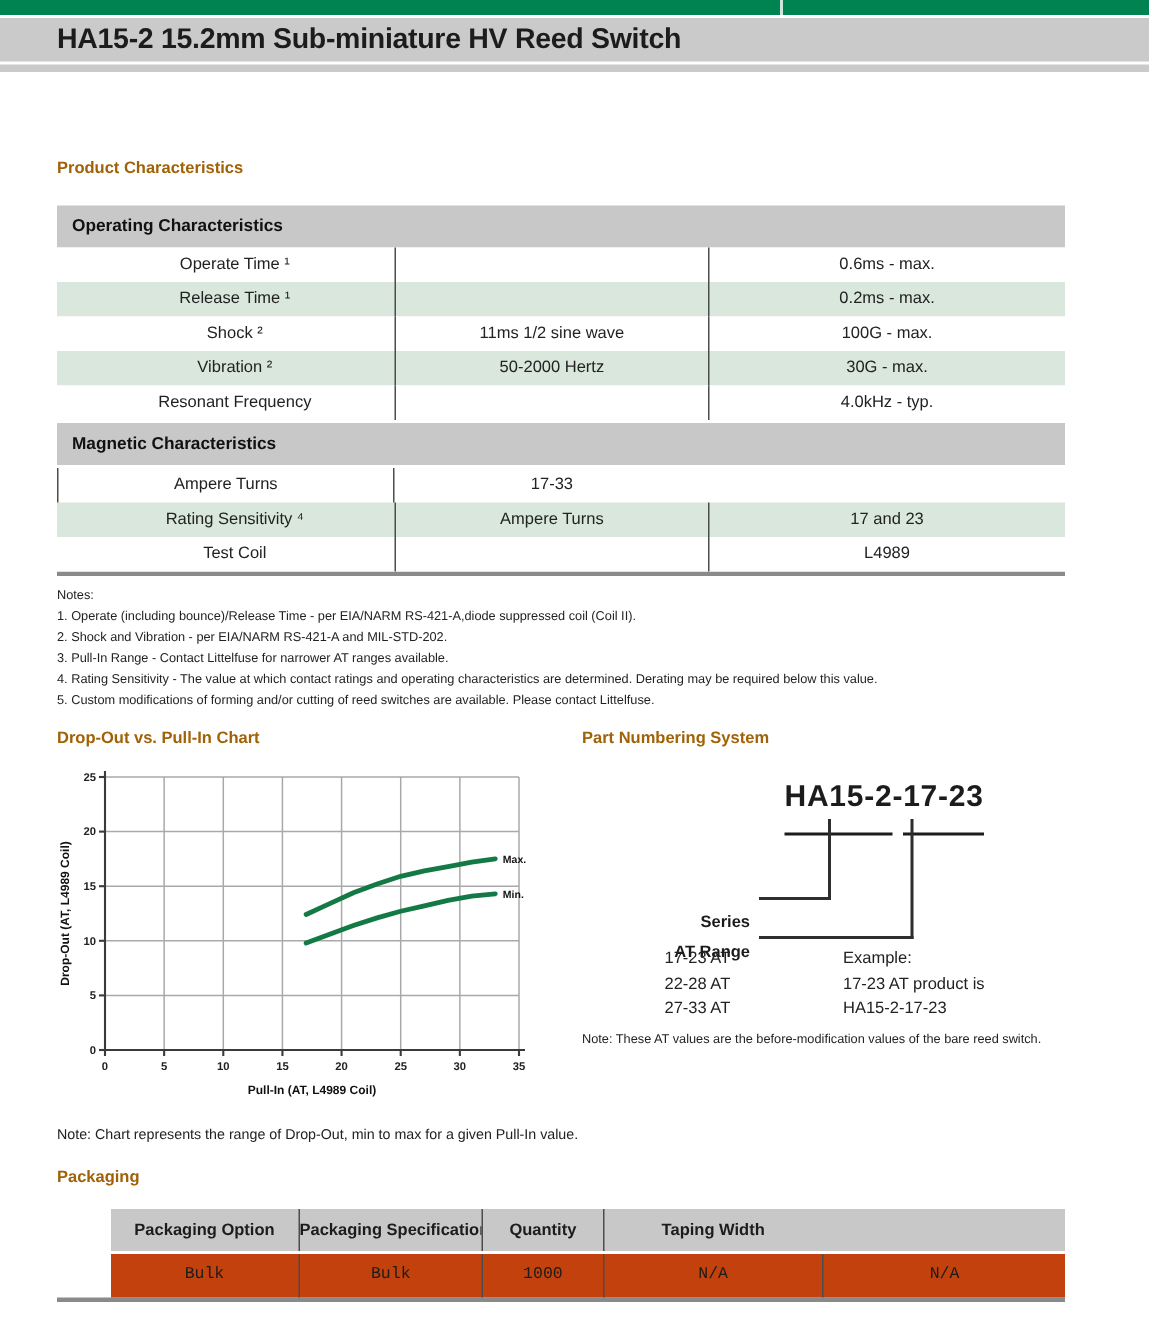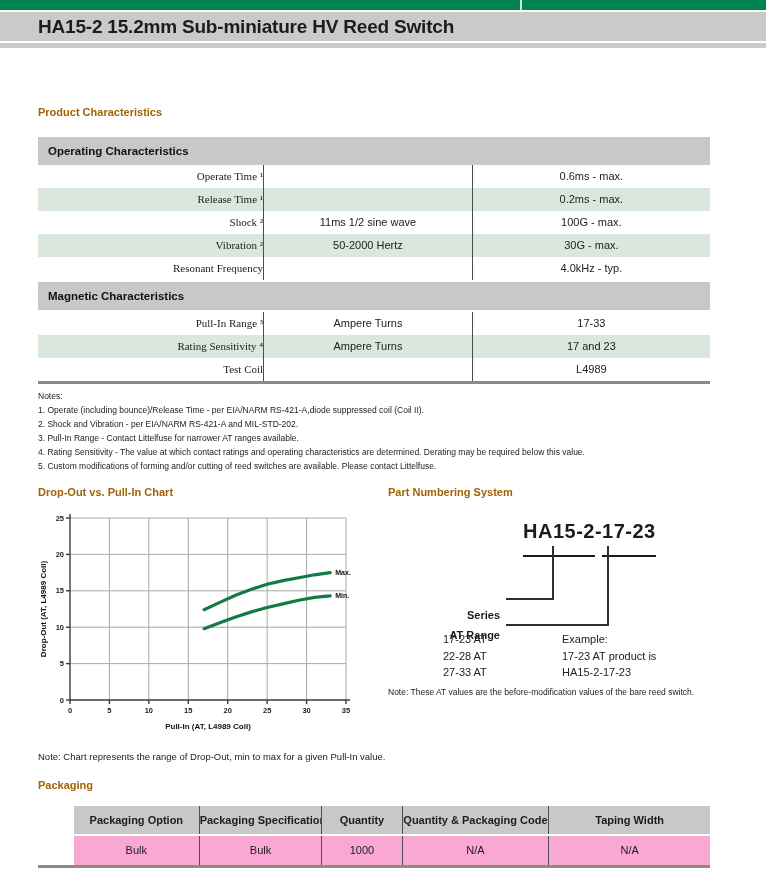--- a/index.html
+++ b/index.html
@@ -27,21 +27,21 @@
   
   .pc-table { position: absolute; left: 38px; top: 137px; width: 672px; border-bottom: 3px solid #8a8a8a; }
   .tbl-section-header {
     height: 28px; line-height: 28px; background: #c8c8c8;
     font-size: 11.5px; font-weight: bold; padding-left: 10px; color: #111;
   }
   .tbl-section-header.gapped { margin-top: 2px; margin-bottom: 2px; }
   .tbl-row { display: grid; grid-template-columns: 33.5% 31.2% 35.3%; height: 23px; background: #ffffff; }
   .tbl-row.alt { background: #d9e7dc; }
   .tbl-row .cell { font-size: 11px; line-height: 23px; color: #222; overflow: hidden; white-space: nowrap; }
-  .tbl-row .c0 { padding-left: 12px; text-align: right; font-family: Liberation Serif, serif; }
+  .tbl-row .c0 { padding-left: 12px; text-align: center; }
   .tbl-row .c1 { text-align: center; border-left: 1px solid #4d4d4d; border-right: 1px solid #4d4d4d; }
   .tbl-row .c2 { text-align: center; }
 
   
   .notes { position: absolute; left: 38px; top: 389px; width: 680px; font-size: 8.5px; color: #222; }
   .notes .nline { line-height: 14px; white-space: nowrap; }
 
   
   .chart-note { position: absolute; left: 38px; top: 751px; font-size: 9.5px; color: #222; }
   svg.chart { position: absolute; left: 34px; top: 508px; }
@@ -62,21 +62,21 @@
   .pn-at-list .at-item { line-height: 16.5px; }
   .pn-example { position: absolute; left: 562px; top: 631px; font-size: 11px; color: #222; }
   .pn-example .ex-line { line-height: 16.5px; }
   .pn-note { position: absolute; left: 388px; top: 687px; font-size: 8.5px; color: #222; white-space: nowrap; }
 
   
   .pkg-table { position: absolute; left: 38px; top: 806px; width: 672px; border-bottom: 3px solid #8a8a8a; }
   .pkg-row { display: grid; grid-template-columns: 19.6% 19.3% 12.6% 23.1% 25.4%; margin-left: 36px; }
   .pkg-row.head { background: #c8c8c8; height: 28px; margin-bottom: 2px; }
   .pkg-row.head .pcell { font-weight: bold; line-height: 28px; }
-  .pkg-row.body { background: #f9a8d4; height: 29px; }
+  .pkg-row.body { background: #c2410c; height: 29px; font-family: Liberation Mono, monospace; }
   .pkg-row.body .pcell { line-height: 29px; }
   .pkg-row .pcell { font-size: 11px; text-align: center; color: #1c1c1c; overflow: hidden; white-space: nowrap; }
   .pkg-row .pcell + .pcell { border-left: 1px solid #4d4d4d; }
 </style>
 </head>
 <body>
 
 <div class="green-bar">
   <div class="notch"></div>
 </div>
@@ -108,21 +108,20 @@
       <div class="cell c1">50-2000 Hertz</div>
       <div class="cell c2">30G - max.</div>
     </div>
     <div class="tbl-row">
       <div class="cell c0">Resonant Frequency</div>
       <div class="cell c1"></div>
       <div class="cell c2">4.0kHz - typ.</div>
     </div>
     <div class="tbl-section-header gapped">Magnetic Characteristics</div>
     <div class="tbl-row">
-      <div class="cell c0">Pull-In Range ³</div>
       <div class="cell c1">Ampere Turns</div>
       <div class="cell c2">17-33</div>
     </div>
     <div class="tbl-row alt">
       <div class="cell c0">Rating Sensitivity ⁴</div>
       <div class="cell c1">Ampere Turns</div>
       <div class="cell c2">17 and 23</div>
     </div>
     <div class="tbl-row">
       <div class="cell c0">Test Coil</div>
@@ -217,21 +216,20 @@
   </div>
 
 <div class="pn-note">Note: These AT values are the before-modification values of the bare reed switch.</div>
 
 <div class="sec-heading" style="left:38px; top:779px;">Packaging</div>
 <div class="pkg-table" id="pkg-table">
     <div class="pkg-row head">
       <div class="pcell">Packaging Option</div>
       <div class="pcell">Packaging Specification</div>
       <div class="pcell">Quantity</div>
-      <div class="pcell">Quantity &amp; Packaging Code</div>
       <div class="pcell">Taping Width</div>
     </div>
     <div class="pkg-row body">
       <div class="pcell">Bulk</div>
       <div class="pcell">Bulk</div>
       <div class="pcell">1000</div>
       <div class="pcell">N/A</div>
       <div class="pcell">N/A</div>
     </div>
   </div>

